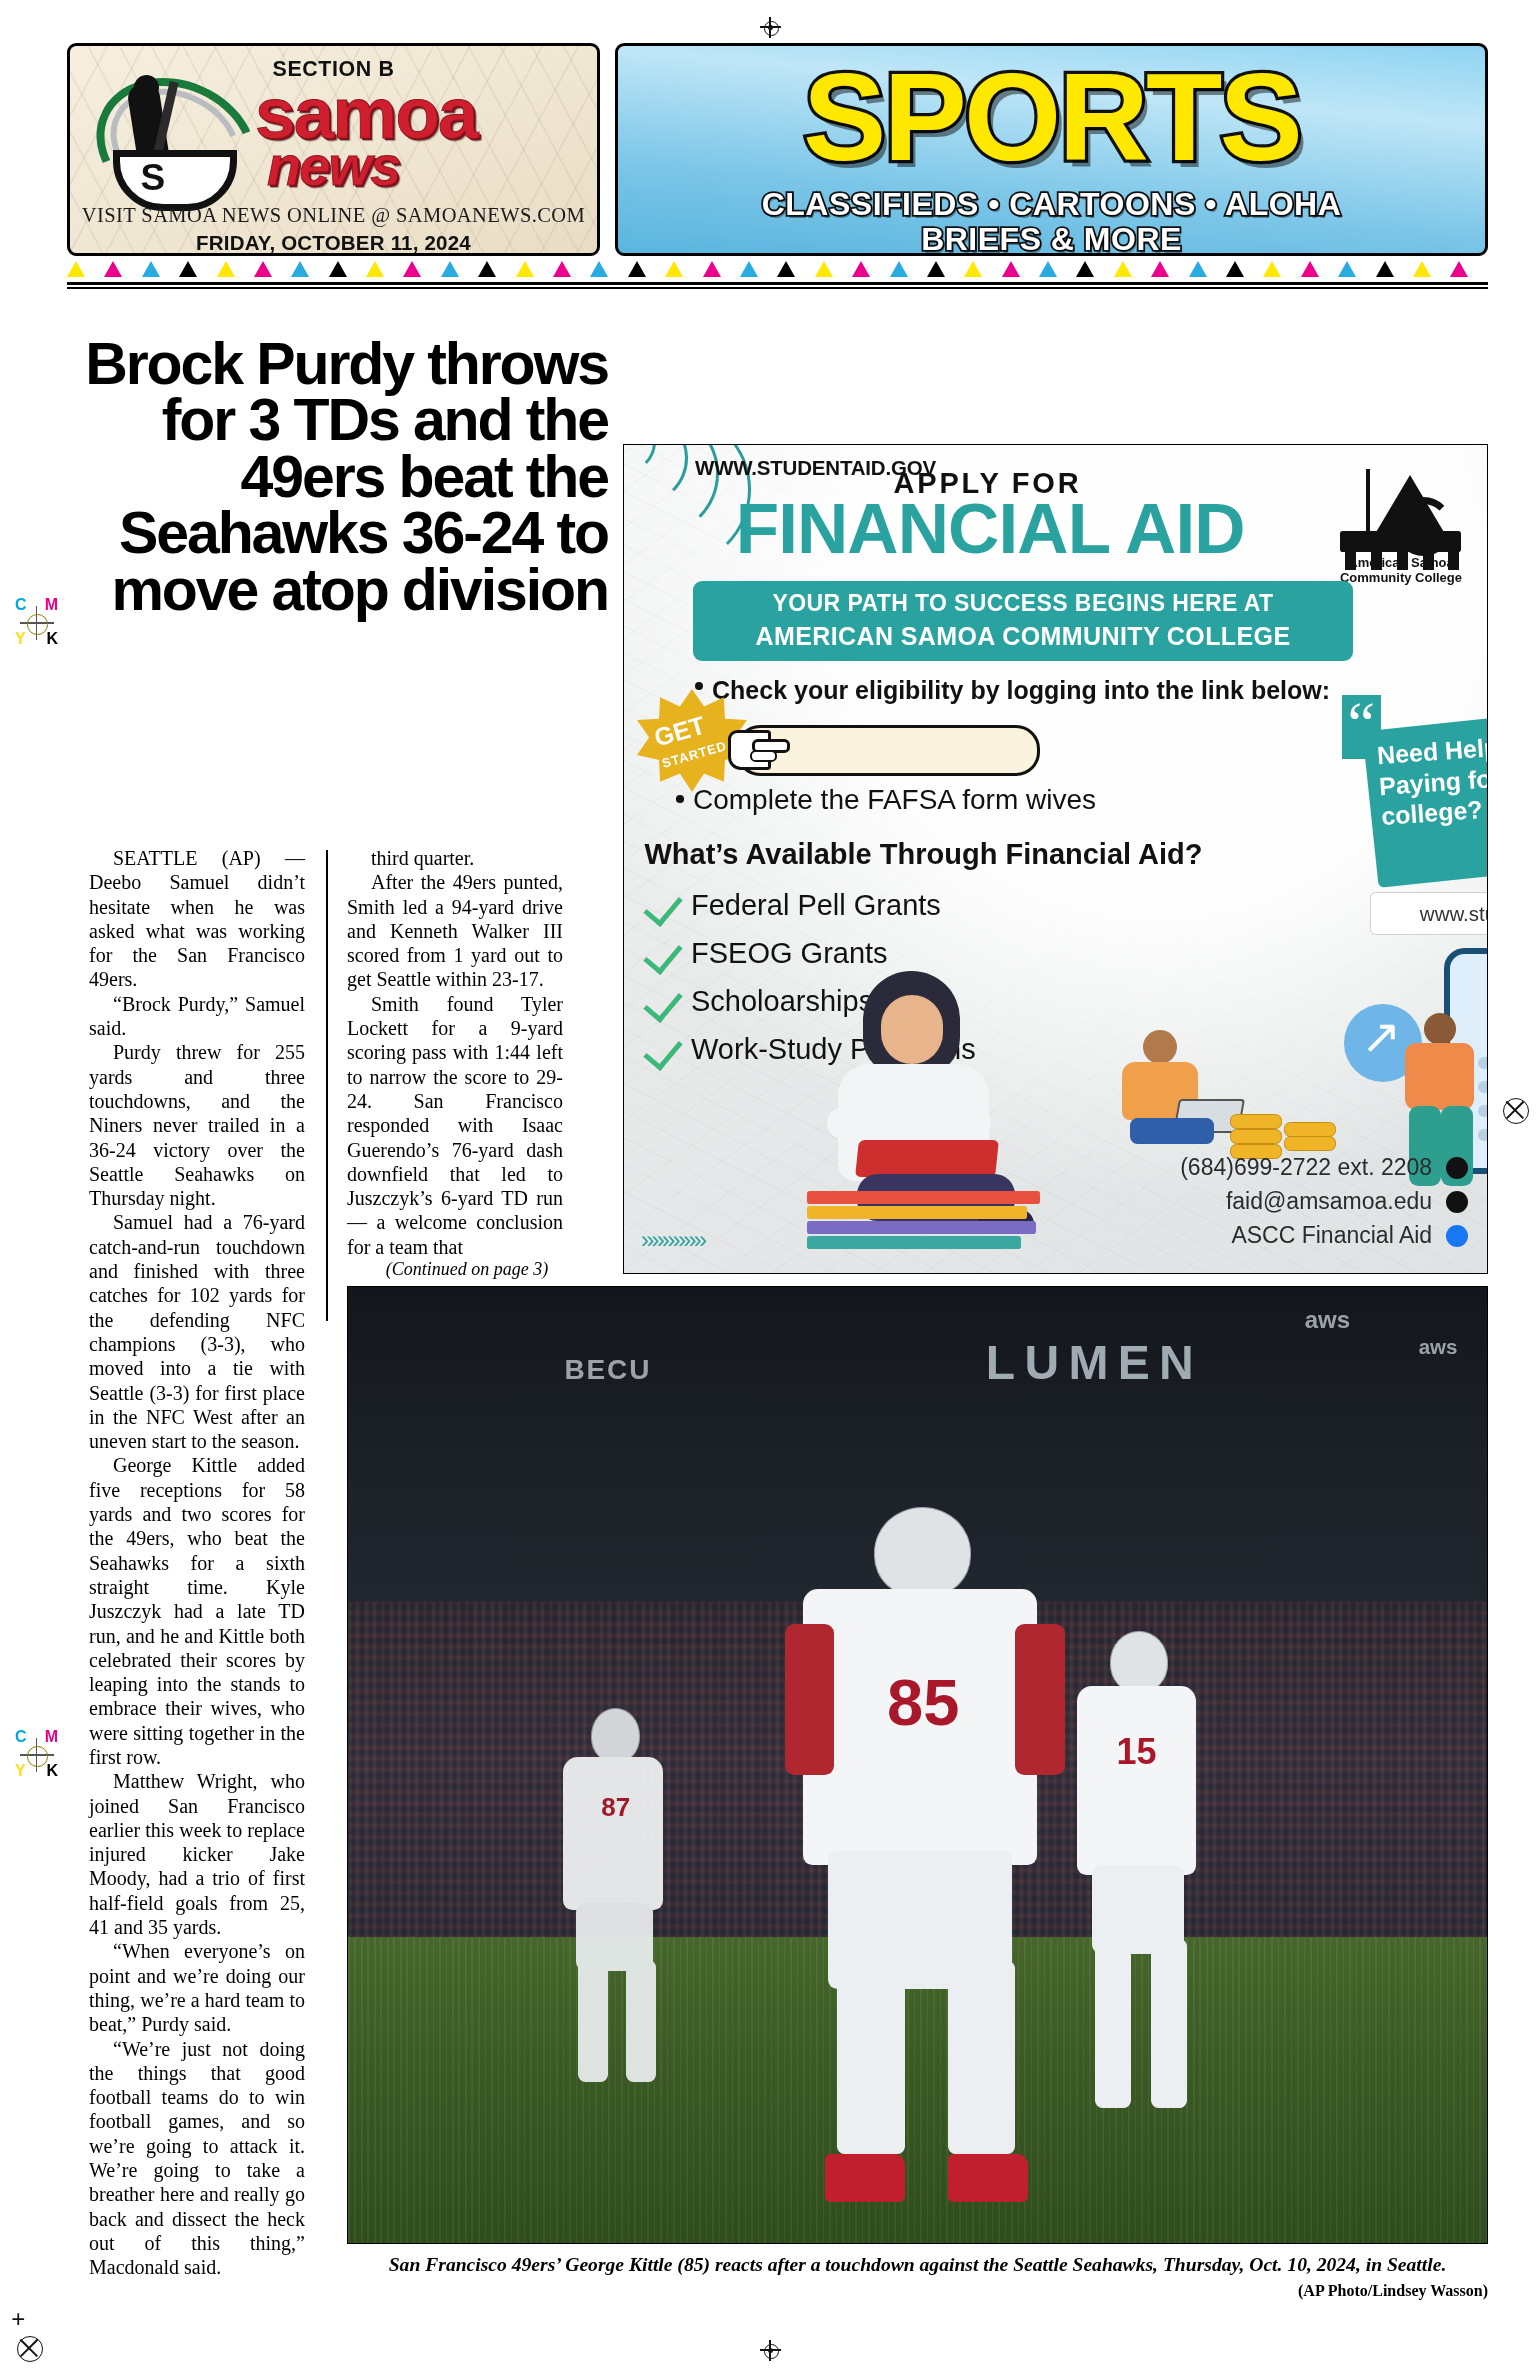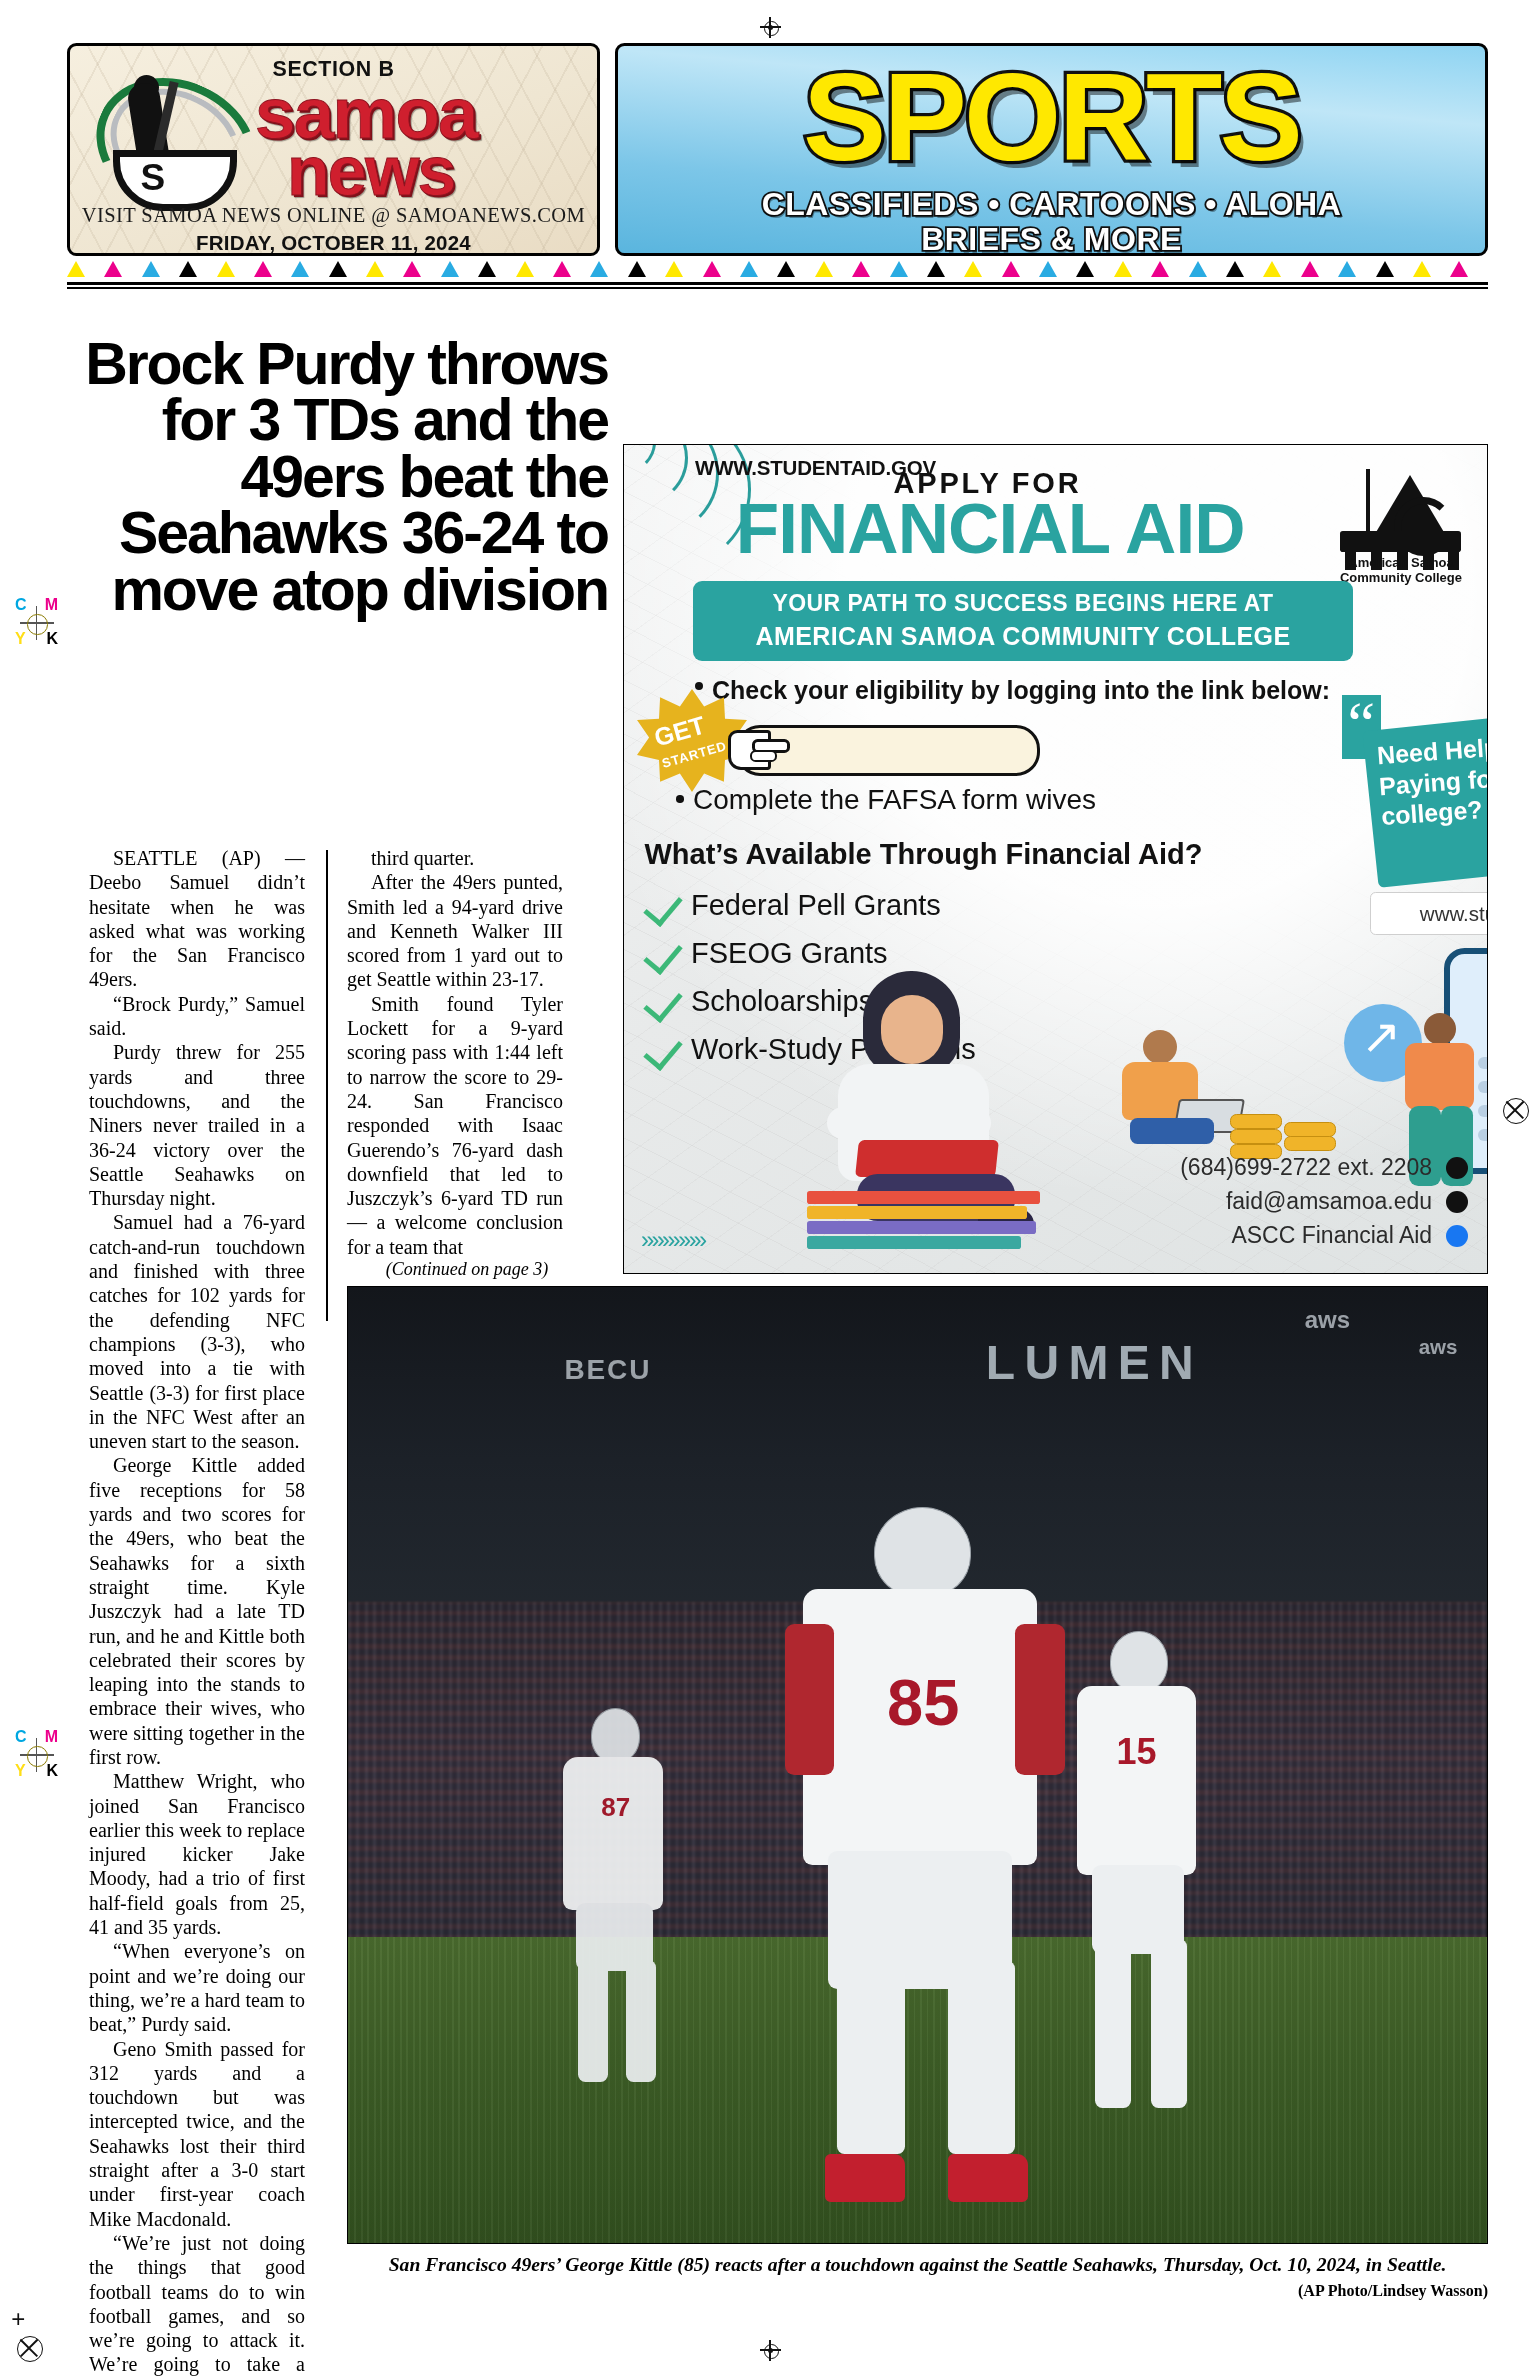--- a/index.html
+++ b/index.html
@@ -55,21 +55,21 @@
   .tanoa .stick{position:absolute;left:67px;top:3.7px;width:9.3px;height:86px;background:#2b2b2b;transform:rotate(13deg);}
   .tanoa .bowl{position:absolute;left:20.5px;top:73px;width:110px;height:47px;background:#fff;border:7.5px solid #111;border-radius:0 0 50px 50px;}
   .tanoa .swirl{position:absolute;left:48px;top:80px;font-size:37px;font-weight:bold;color:#111;font-family:"Liberation Sans",sans-serif;}
 
   .wordmark{position:absolute;left:168px;top:1.9px;width:336px;}
   .wm-line{font-family:"Liberation Sans",sans-serif;font-weight:bold;color:#cf1f2e;
       letter-spacing:-1.9px;line-height:.82;text-align:left;
       text-shadow:1.9px 1.9px 0 #7d1119, 2.8px 2.8px 0.9px rgba(0,0,0,.35);
       -webkit-text-stroke:0.9px #8e1420;}
   #wm-samoa{font-size:73px;}
-  #wm-news{font-size:70px;margin-left:32px;}
+  #wm-news{font-size:56px;margin-left:12px;font-style:italic;}
 
   .visit-line{position:absolute;left:0;right:0;top:158px;text-align:center;
       font-family:"Liberation Serif",serif;font-size:20.5px;letter-spacing:0.4px;color:#1a1a1a;}
   .date-line{position:absolute;left:0;right:0;top:185px;text-align:center;
       font-family:"Liberation Sans",sans-serif;font-weight:bold;font-size:20.5px;letter-spacing:0.2px;color:#111;}
 
   
   #sports-word{position:absolute;left:0;right:0;top:7.5px;text-align:center;
       font-family:"Liberation Sans",sans-serif;font-weight:bold;font-size:125px;line-height:1;
       color:#ffe800;letter-spacing:-2.8px;-webkit-text-stroke:6.5px #111;
@@ -357,21 +357,20 @@
 
 <div class="colrule" style="left:326px;top:850px;height:471px;"></div>
 <div class="artcol" id="col1">
     <p>SEATTLE (AP) — Deebo Samuel didn’t hesitate when he was asked what was working for the San Francisco 49ers.</p>
     <p>“Brock Purdy,” Samuel said.</p>
     <p>Purdy threw for 255 yards and three touchdowns, and the Niners never trailed in a 36-24 victory over the Seattle Seahawks on Thursday night.</p>
     <p>Samuel had a 76-yard catch-and-run touchdown and finished with three catches for 102 yards for the defending NFC champions (3-3), who moved into a tie with Seattle (3-3) for first place in the NFC West after an uneven start to the season.</p>
     <p>George Kittle added five receptions for 58 yards and two scores for the 49ers, who beat the Seahawks for a sixth straight time. Kyle Juszczyk had a late TD run, and he and Kittle both celebrated their scores by leaping into the stands to embrace their wives, who were sitting together in the first row.</p>
     <p>Matthew Wright, who joined San Francisco earlier this week to replace injured kicker Jake Moody, had a trio of first half-field goals from 25, 41 and 35 yards.</p>
     <p>“When everyone’s on point and we’re doing our thing, we’re a hard team to beat,” Purdy said.</p>
-    <p>Geno Smith passed for 312 yards and a touchdown but was intercepted twice, and the Seahawks lost their third straight after a 3-0 start under first-year coach Mike Macdonald.</p>
     <p>“We’re just not doing the things that good football teams do to win football games, and so we’re going to attack it. We’re going to take a breather here and really go back and dissect the heck out of this thing,” Macdonald said.</p>
   </div>
 <div class="artcol" id="col2">
     <p>third quarter.</p>
     <p>After the 49ers punted, Smith led a 94-yard drive and Kenneth Walker III scored from 1 yard out to get Seattle within 23-17.</p>
     <p>Smith found Tyler Lockett for a 9-yard scoring pass with 1:44 left to narrow the score to 29-24. San Francisco responded with Isaac Guerendo’s 76-yard dash downfield that led to Juszczyk’s 6-yard TD run — a welcome conclusion for a team that</p>
     <p class="cont-note">(Continued on page 3)</p>
   </div>
 
 <div id="ad">

